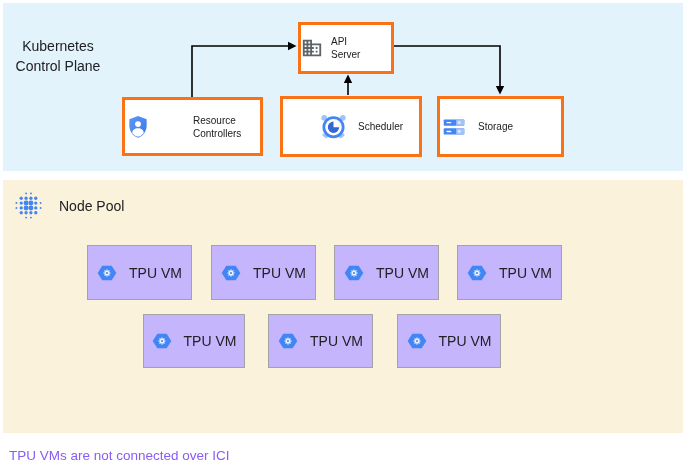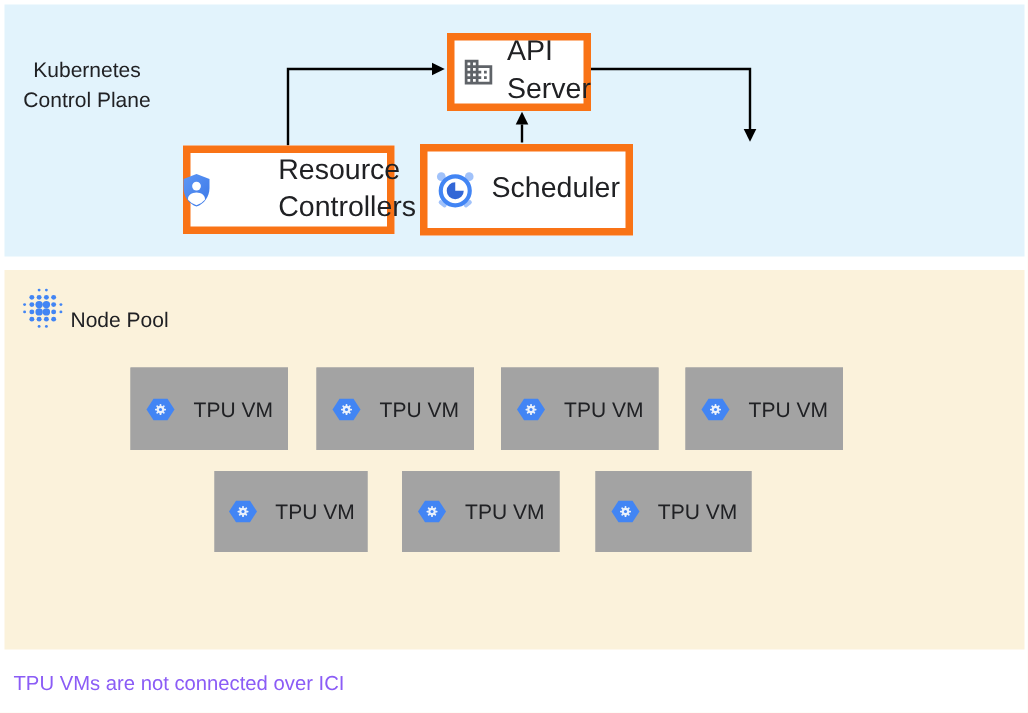--- a/index.html
+++ b/index.html
@@ -8,35 +8,35 @@
     font-family:"Liberation Sans",sans-serif;color:#202124;overflow:hidden;
   }
   .section{position:absolute;}
   .section-blue{left:3px;top:3px;width:680px;height:168px;background:#E2F3FC;}
   .section-yellow{left:3px;top:180px;width:680px;height:253px;background:#FBF2DB;}
   .cp-title{
     position:absolute;left:8px;top:36px;width:100px;text-align:center;
     font-size:14px;line-height:1.45;color:#202124;
   }
   .node{
-    position:absolute;background:#fff;border:5px solid #f97316;
-    display:flex;align-items:center;justify-content:center;gap:10px;
-    font-size:19px;color:#202124;box-sizing:border-box;line-height:1.3;
+    position:absolute;background:#fff;border:3px solid #f97316;
+    display:flex;align-items:center;gap:10px;
+    font-size:10px;color:#202124;box-sizing:border-box;line-height:1.3;
   }
   .node .lbl{white-space:normal;}
   #api-server{left:298px;top:22px;width:96px;height:52px;gap:8px;}
   #api-server .lbl{width:46px;}
   #resource-controllers{left:122px;top:97px;width:141px;height:59px;}
   #resource-controllers .lbl{width:82px;margin-left:32px;}
-  #scheduler{left:280px;top:96px;width:142px;height:61px;}
+  #scheduler{left:280px;top:96px;width:142px;height:61px;padding-left:36px;}
   #storage{left:437px;top:96px;width:127px;height:61px;}
-  .np-header{position:absolute;left:13px;top:190px;display:flex;align-items:flex-end;gap:3px;}
+  .np-header{position:absolute;left:13px;top:190px;display:flex;align-items:center;gap:15px;}
   .np-header .lbl{font-size:14px;color:#202124;}
   .tpu{
-    position:absolute;width:105px;height:55px;background:#a3a3a3;border:1px solid #a3a3a3;
+    position:absolute;width:105px;height:55px;background:#c4b5fd;border:1px solid #a3a3a3;
     display:flex;align-items:center;justify-content:center;gap:12px;
     font-size:14px;color:#202124;box-sizing:border-box;
   }
   .tpu-1{left:87px;top:245px;}
   .tpu-2{left:211px;top:245px;}
   .tpu-3{left:334px;top:245px;}
   .tpu-4{left:457px;top:245px;}
   .tpu-5{left:143px;top:314px;width:102px;height:54px;}
   .tpu-6{left:268px;top:314px;height:54px;}
   .tpu-7{left:397px;top:314px;width:104px;height:54px;}
@@ -97,20 +97,33 @@
       <circle cx="4.3" cy="4.8" r="2.4" fill="#A1C2FA"></circle>
       <circle cx="19.7" cy="4.8" r="2.4" fill="#A1C2FA"></circle>
       <rect x="2.6" y="18.6" width="5" height="2.3" rx="1.15" transform="rotate(38 5.1 19.7)" fill="#A1C2FA"></rect>
       <rect x="16.4" y="18.6" width="5" height="2.3" rx="1.15" transform="rotate(-38 18.9 19.7)" fill="#A1C2FA"></rect>
       <circle cx="12" cy="12.6" r="8" fill="#fff" stroke="#4285F4" stroke-width="2.3"></circle>
       <path d="M12 12.6 V7.9 A4.7 4.7 0 1 0 16.7 12.6 Z" fill="#3367D6"></path>
     </svg>
     <span class="lbl">Scheduler</span>
   </div>
 
+  <div class="node" id="storage">
+    <svg class="icon" width="28" height="26" viewBox="0 0 24 24">
+      <rect x="2.5" y="5" width="19" height="5.8" rx="0.8" fill="#4285F4"></rect>
+      <path d="M14 5h6.7c.4 0 .8.4.8.8v4.2c0 .4-.4.8-.8.8H14z" fill="#A1C2FA"></path>
+      <rect x="5" y="7.3" width="4.6" height="1.3" rx="0.65" fill="#fff"></rect>
+      <circle cx="16.9" cy="7.9" r="1.25" fill="#E8F0FE"></circle>
+      <rect x="2.5" y="13.2" width="19" height="5.8" rx="0.8" fill="#4285F4"></rect>
+      <path d="M14 13.2h6.7c.4 0 .8.4.8.8v4.2c0 .4-.4.8-.8.8H14z" fill="#A1C2FA"></path>
+      <rect x="5" y="15.5" width="4.6" height="1.3" rx="0.65" fill="#fff"></rect>
+      <circle cx="16.9" cy="16.1" r="1.25" fill="#E8F0FE"></circle>
+    </svg>
+    <span class="lbl">Storage</span>
+  </div>
 
   <div class="np-header">
     <svg class="icon" width="31" height="31" viewBox="0 0 32 32" fill="#4285F4">
       <circle cx="13.5" cy="3.5" r="1"></circle>
         <circle cx="18.5" cy="3.5" r="1"></circle>
       <circle cx="8.5" cy="8.5" r="1.7"></circle>
         <circle cx="13.5" cy="8.5" r="1.7"></circle>
         <circle cx="18.5" cy="8.5" r="1.7"></circle>
         <circle cx="23.5" cy="8.5" r="1.7"></circle>
       <circle cx="3.5" cy="13.5" r="1"></circle>

